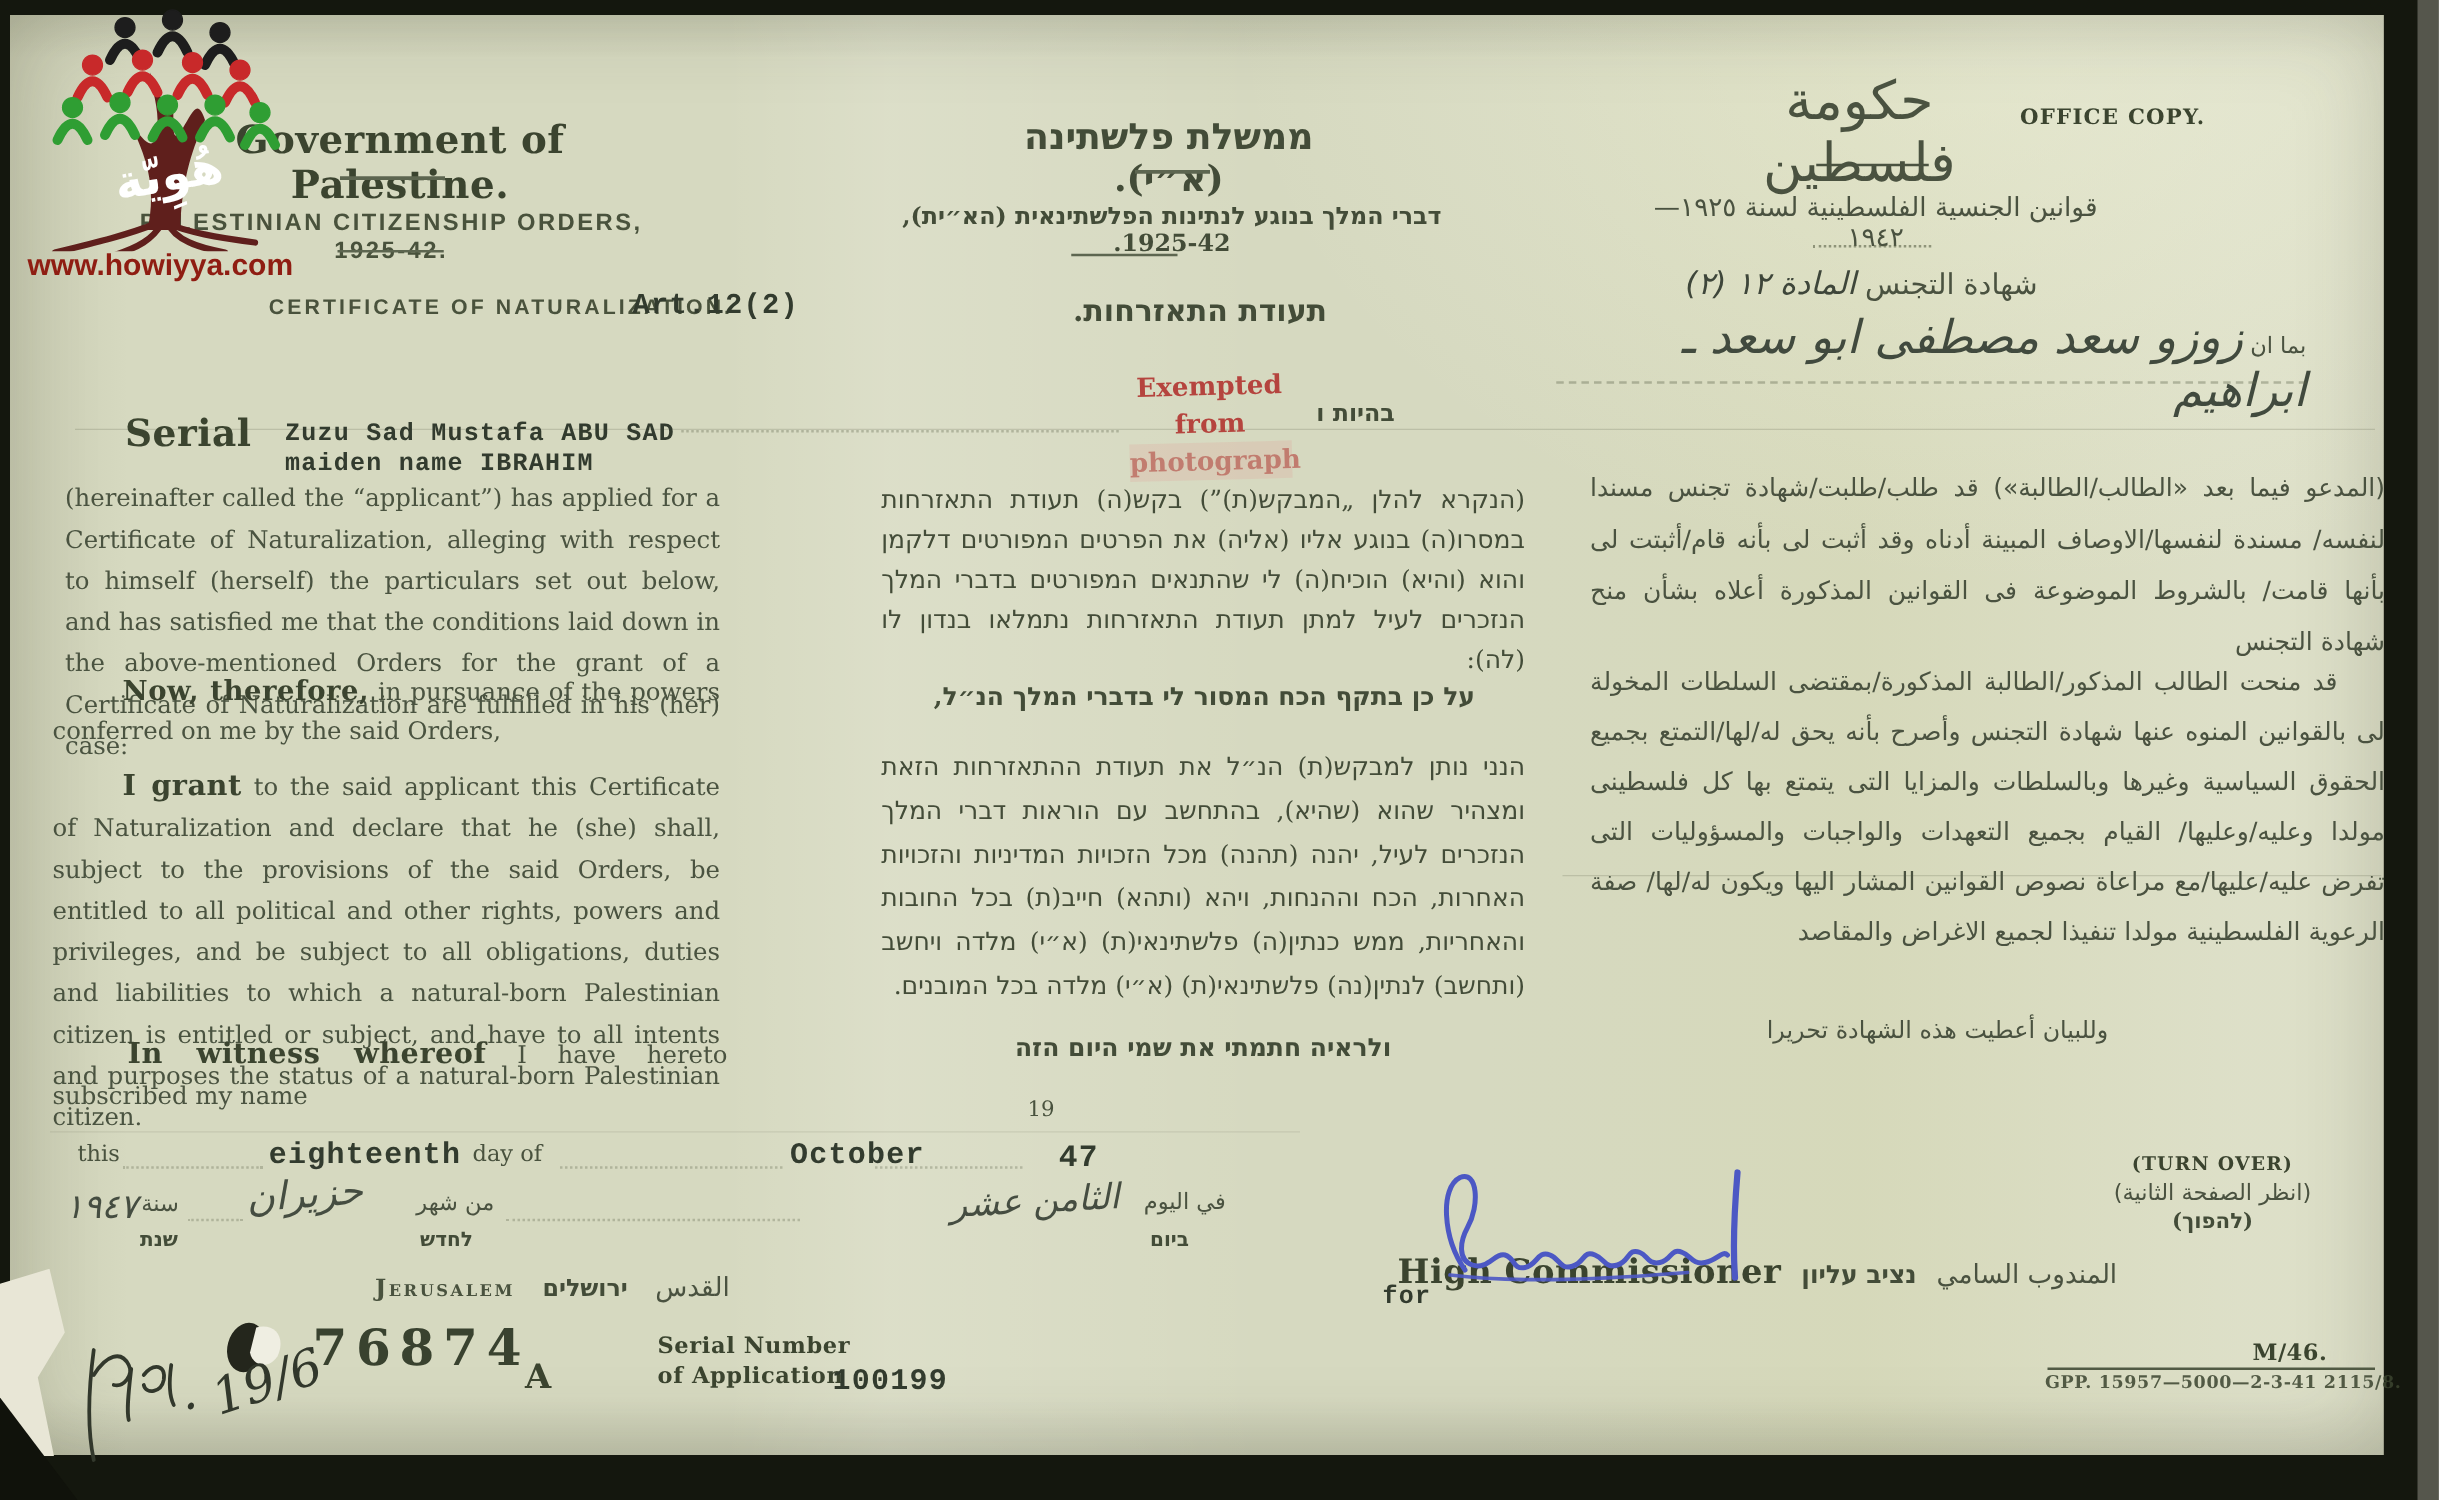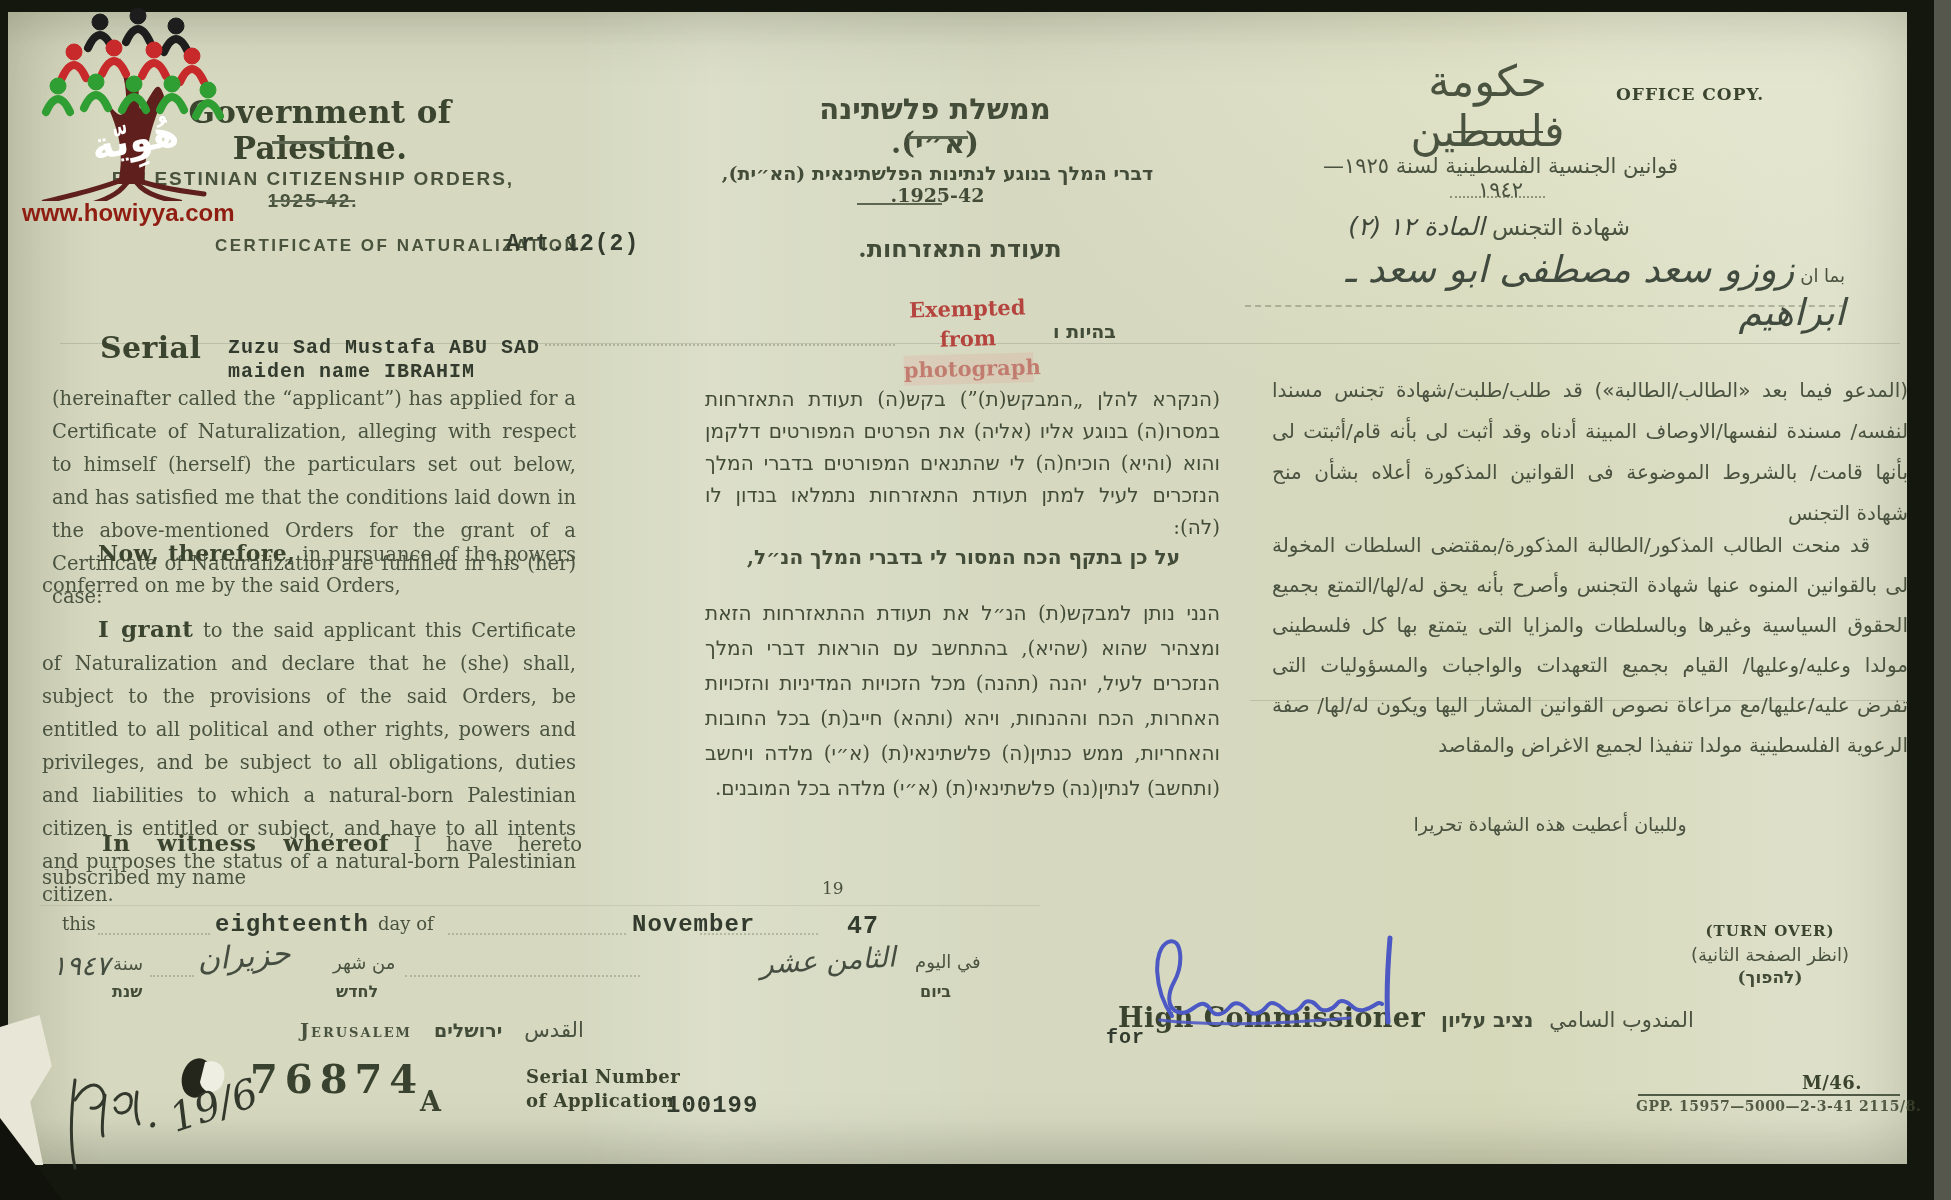--- a/index.html
+++ b/index.html
@@ -133,31 +133,32 @@
 
   <p class="eng-para" style="left:42px;top:538px;width:534px;text-indent:56px;line-height:31px;"><span class="bl" style="font-size:22px;">Now, therefore,</span><span> in pursuance of the powers conferred on me by the said Orders,</span></p>
 
   <p class="eng-para" style="left:42px;top:612px;width:534px;text-indent:56px;"><span class="bl" style="font-size:23px;">I grant</span><span> to the said applicant this Certificate of Naturalization and declare that he (she) shall, subject to the provisions of the said Orders, be entitled to all political and other rights, powers and privileges, and be subject to all obligations, duties and liabilities to which a natural-born Palestinian citizen is entitled or subject, and have to all intents and purposes the status of a natural-born Palestinian citizen.</span></p>
 
   <p class="eng-para" style="left:42px;top:826px;width:540px;text-indent:60px;"><span class="bl" style="font-size:23px;">In witness whereof</span><span> I have hereto subscribed my name</span></p>
 
   <p class="he-para he" style="left:705px;top:383px;width:515px;">(הנקרא להלן „המבקש(ת)”) בקש(ה) תעודת התאזרחות במסרו(ה) בנוגע אליו (אליה) את הפרטים המפורטים דלקמן והוא (והיא) הוכיח(ה) לי שהתנאים המפורטים בדברי המלך הנזכרים לעיל למתן תעודת התאזרחות נתמלאו בנדון לו (לה):</p>
   <p class="he-para he" style="left:705px;top:596px;width:515px;line-height:35px;">הנני נותן למבקש(ת) הנ״ל את תעודת ההתאזרחות הזאת ומצהיר שהוא (שהיא), בהתחשב עם הוראות דברי המלך הנזכרים לעיל, יהנה (תהנה) מכל הזכויות המדיניות והזכויות האחרות, הכח וההנחות, ויהא (ותהא) חייב(ת) בכל החובות והאחריות, ממש כנתין(ה) פלשתינאי(ת) (א״י) מלדה ויחשב (ותחשב) לנתין(נה) פלשתינאי(ת) (א״י) מלדה בכל המובנים.</p>
   <p class="he-para he" style="left:705px;top:541px;width:515px;text-indent:40px;font-weight:700;">על כן בתקף הכח המסור לי בדברי המלך הנ״ל,</p>
+  <p class="he-para he" style="left:705px;top:822px;width:515px;text-align:center;font-weight:700;">ולראיה חתמתי את שמי היום הזה</p>
 
   <p class="ar-para ar" style="left:1272px;top:370px;width:636px;">(المدعو فيما بعد «الطالب/الطالبة») قد طلب/طلبت/شهادة تجنس مسندا لنفسه/ مسندة لنفسها/الاوصاف المبينة أدناه وقد أثبت لى بأنه قام/أثبتت لى بأنها قامت/ بالشروط الموضوعة فى القوانين المذكورة أعلاه بشأن منح شهادة التجنس</p>
   <p class="ar-para ar" style="left:1272px;top:525px;width:636px;text-indent:38px;line-height:40px;">قد منحت الطالب المذكور/الطالبة المذكورة/بمقتضى السلطات المخولة لى بالقوانين المنوه عنها شهادة التجنس وأصرح بأنه يحق له/لها/التمتع بجميع الحقوق السياسية وغيرها وبالسلطات والمزايا التى يتمتع بها كل فلسطينى مولدا وعليه/وعليها/ القيام بجميع التعهدات والواجبات والمسؤوليات التى تفرض عليه/عليها/مع مراعاة نصوص القوانين المشار اليها ويكون له/لها/ صفة الرعوية الفلسطينية مولدا تنفيذا لجميع الاغراض والمقاصد</p>
   <p class="ar-para ar" style="left:1400px;top:804px;width:300px;text-align:center;font-size:19px;">وللبيان أعطيت هذه الشهادة تحريرا</p>
 
   <div class="abs serif" style="left:62px;top:913px;font-size:18px;">this</div>
   <div class="dots" style="left:98px;top:933px;width:112px;opacity:.5;"></div>
   <div class="abs typed" style="left:215px;top:911px;font-size:24px;">eighteenth</div>
   <div class="abs serif" style="left:378px;top:913px;font-size:18px;">day of</div>
   <div class="dots" style="left:448px;top:933px;width:178px;opacity:.5;"></div>
-  <div class="abs typed" style="left:632px;top:911px;font-size:24px;">November</div>
+  <div class="abs typed" style="left:632px;top:911px;font-size:24px;">October</div>
   <div class="dots" style="left:700px;top:933px;width:118px;opacity:.5;"></div>
   <div class="abs serif" style="left:822px;top:878px;font-size:17px;">19</div>
   <div class="abs typed" style="left:847px;top:912px;font-size:25px;">47</div>
 
   <div class="abs ar hand" style="left:52px;top:950px;font-size:27px;">١٩٤٧</div>
   <div class="abs ar" style="left:113px;top:953px;font-size:18px;">سنة</div>
   <div class="abs he" style="left:112px;top:982px;font-size:16px;font-weight:700;">שנת</div>
   <div class="dots" style="left:150px;top:975px;width:44px;opacity:.5;"></div>
   <div class="abs ar hand" style="left:197px;top:938px;font-size:31px;transform:rotate(-4deg);">حزيران</div>
   <div class="abs ar" style="left:333px;top:952px;font-size:18px;">من شهر</div>

